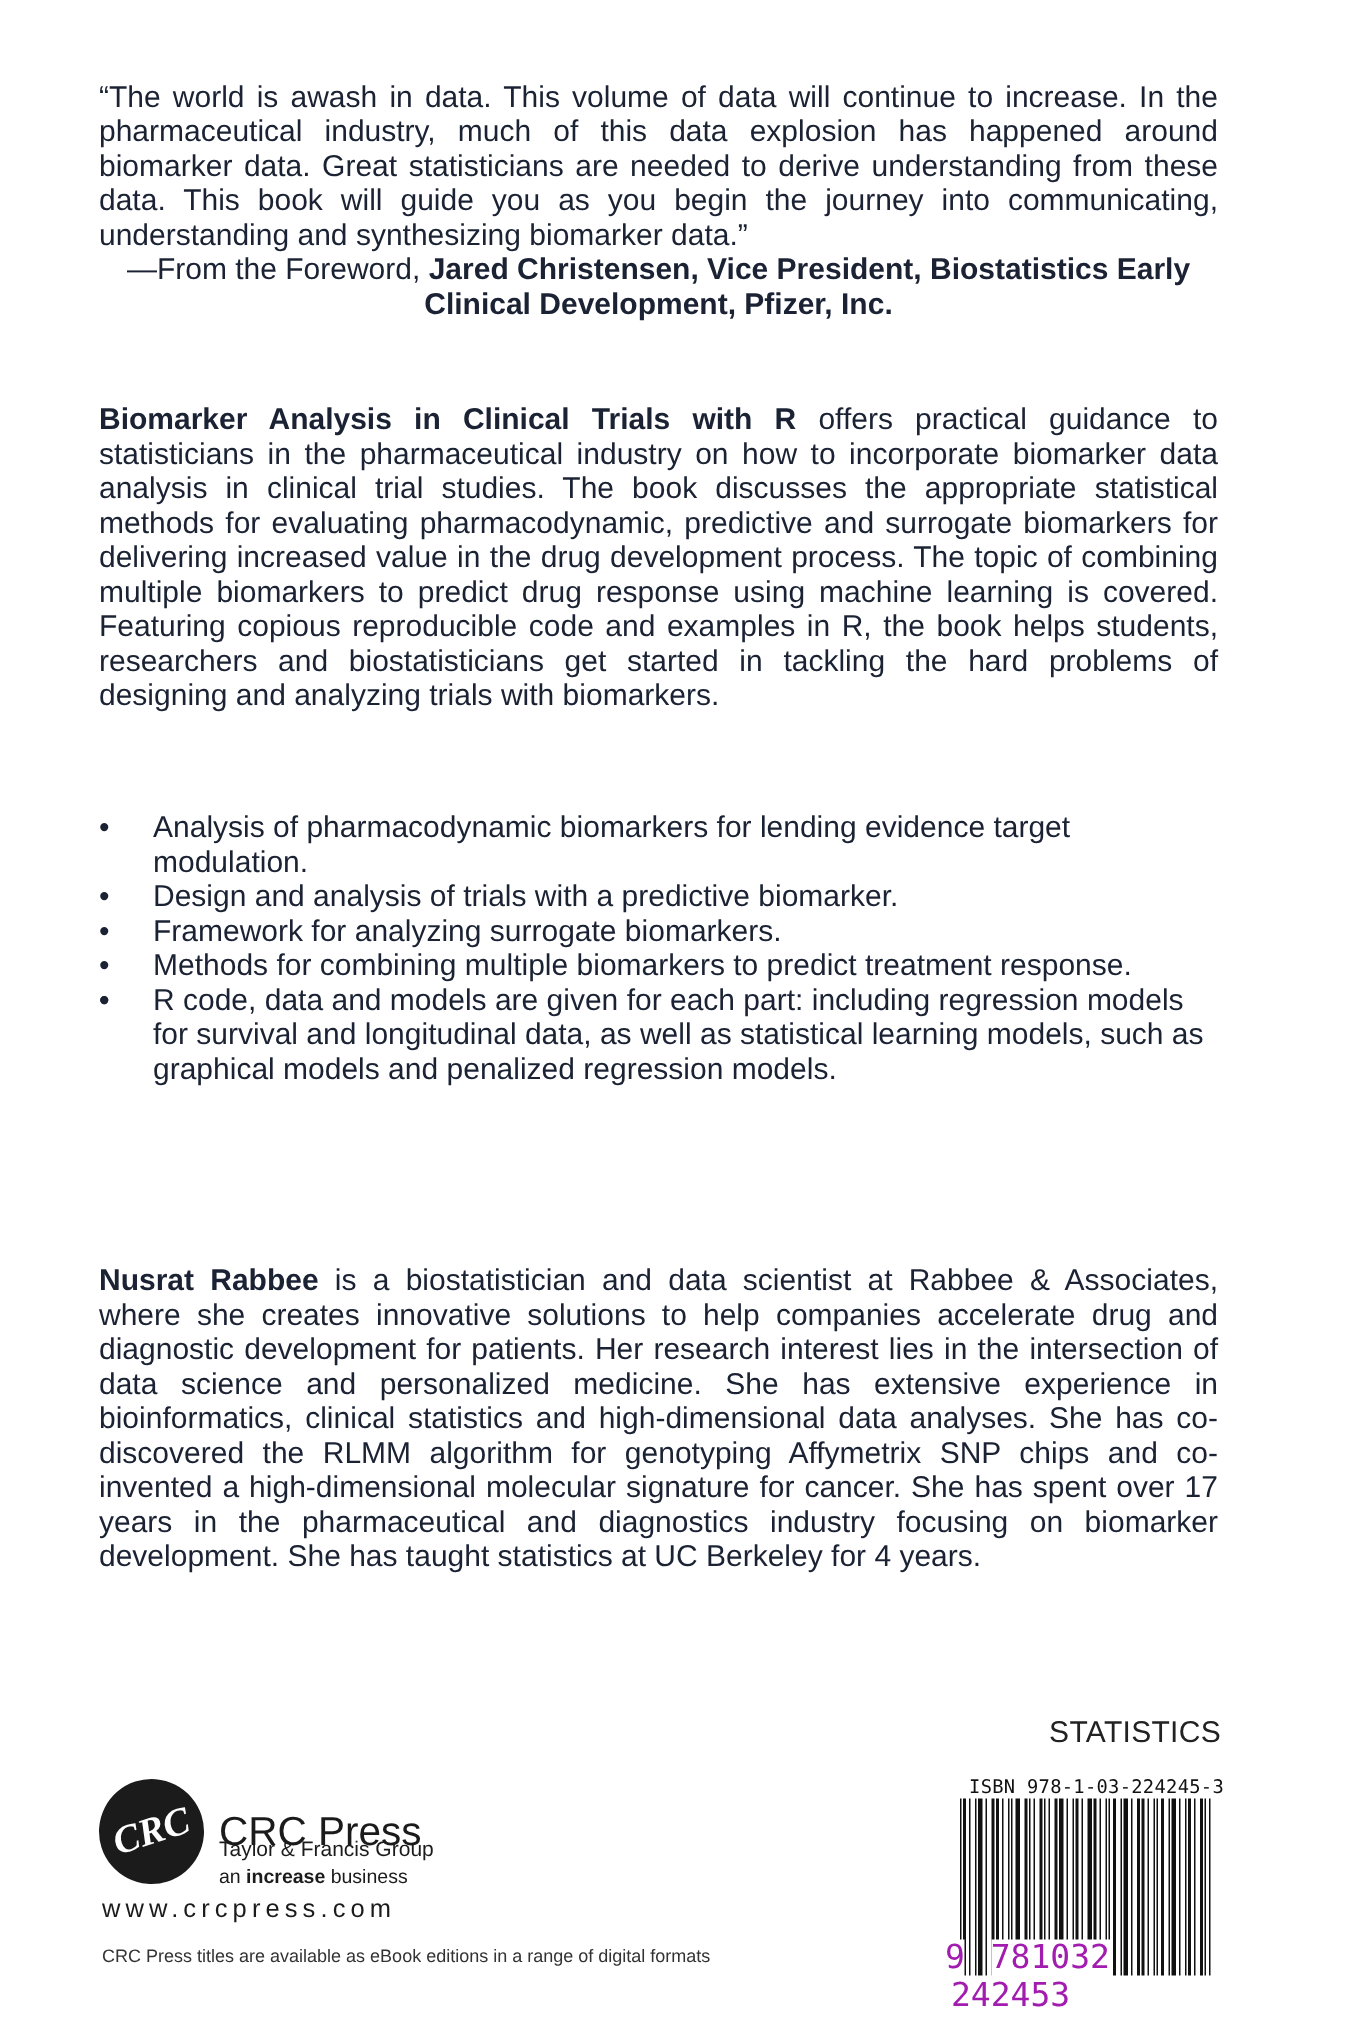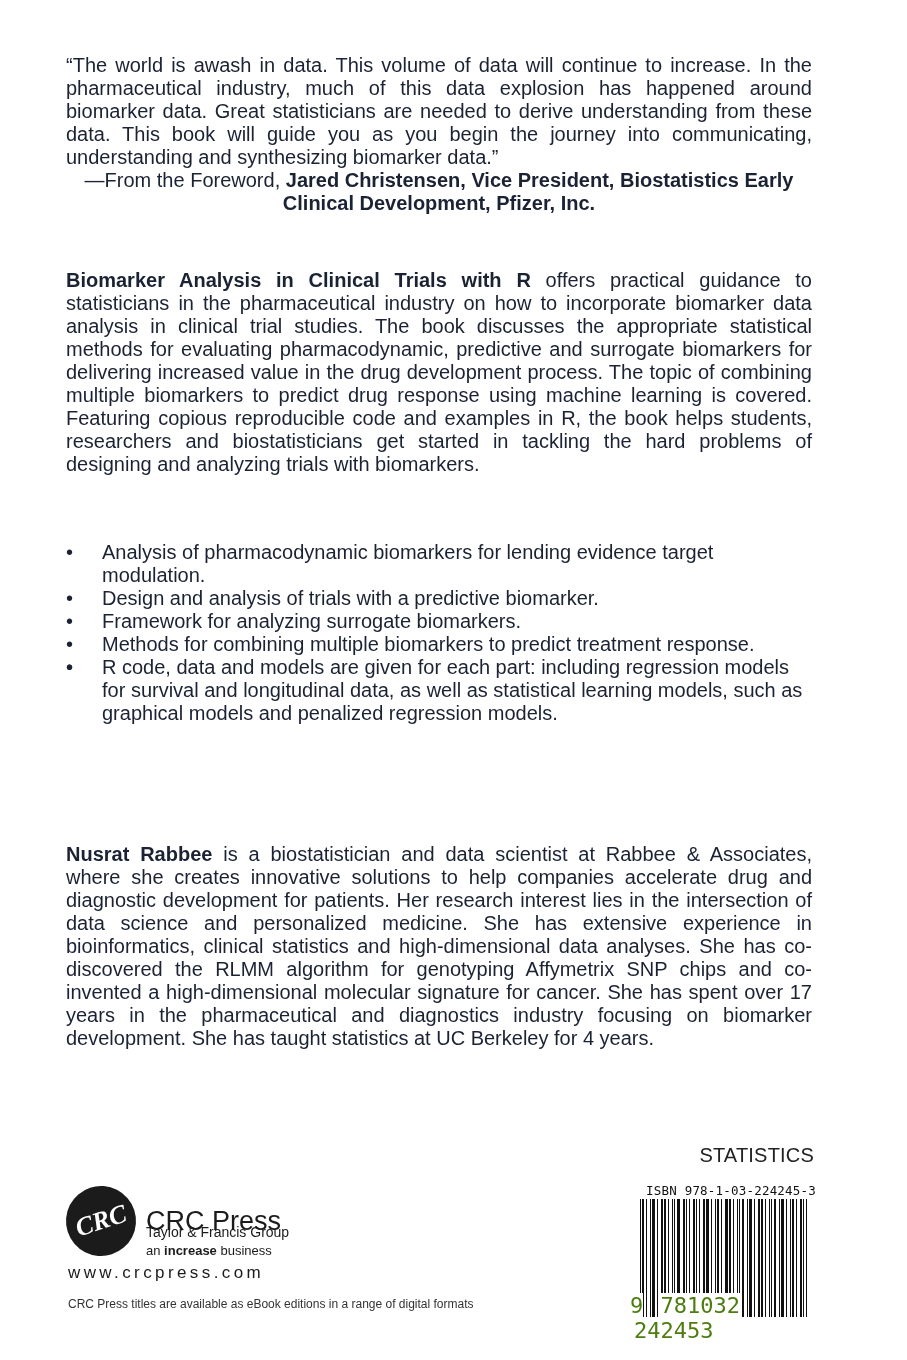--- a/index.html
+++ b/index.html
@@ -14,21 +14,21 @@
   .bold { font-weight: bold; }
   .feat-head { font-weight: bold; }
   ul { list-style: none; margin: 0; padding: 0; }
   li { position: relative; padding-left: 36px; }
   li .bullet { position: absolute; left: 0; top: 0; }
   .stat-label { position: absolute; top: 1144px; right: 93px; font-size: 20px; color: #222; letter-spacing: 0.2px; }
   .barcode-wrap { position: absolute; left: 630px; top: 1172px; width: 186px; margin-top: 11px; }
   .isbn { font-family: "DejaVu Sans Mono", monospace; font-size: 12.5px; color: #111; text-align: right; letter-spacing: 0.2px; }
   .bars { display: flex; height: 118px; align-items: stretch; margin-top: 1px; padding-left: 10px; }
   .bar { background: #111; margin-right: 1px; }
-  .digits { font-family: "DejaVu Sans Mono", monospace; font-size: 22px; color: #4d7c0f; margin-top: -24px; background: transparent; }
+  .digits { font-family: "DejaVu Sans Mono", monospace; font-size: 22px; color: #a21caf; margin-top: -24px; background: transparent; }
   .digits span { background: #fff; }
   .logo { position: absolute; left: 66px; top: 1186px; }
   .logo-circle { position: absolute; left: 0; top: 0; width: 70px; height: 70px; border-radius: 50%; background: #1b1b1b;
                  color: #fff; font-family: "Liberation Serif", serif; font-style: italic; font-weight: bold; font-size: 26px;
                  display: flex; align-items: center; justify-content: center; transform: rotate(-18deg); }
   .logo-name { position: absolute; left: 80px; top: 4px; font-size: 27px; color: #1b1b1b; white-space: nowrap; margin-top: 16px; }
   .logo-sub1 { position: absolute; left: 80px; top: 38px; font-size: 14px; color: #1b1b1b; white-space: nowrap; }
   .logo-sub2 { position: absolute; left: 80px; top: 57px; font-size: 13px; color: #1b1b1b; white-space: nowrap; }
   .logo-sub2 b { font-weight: bold; }
   .website { position: absolute; left: 68px; top: 1263px; font-size: 17px; letter-spacing: 3.4px; color: #1b1b1b; }

